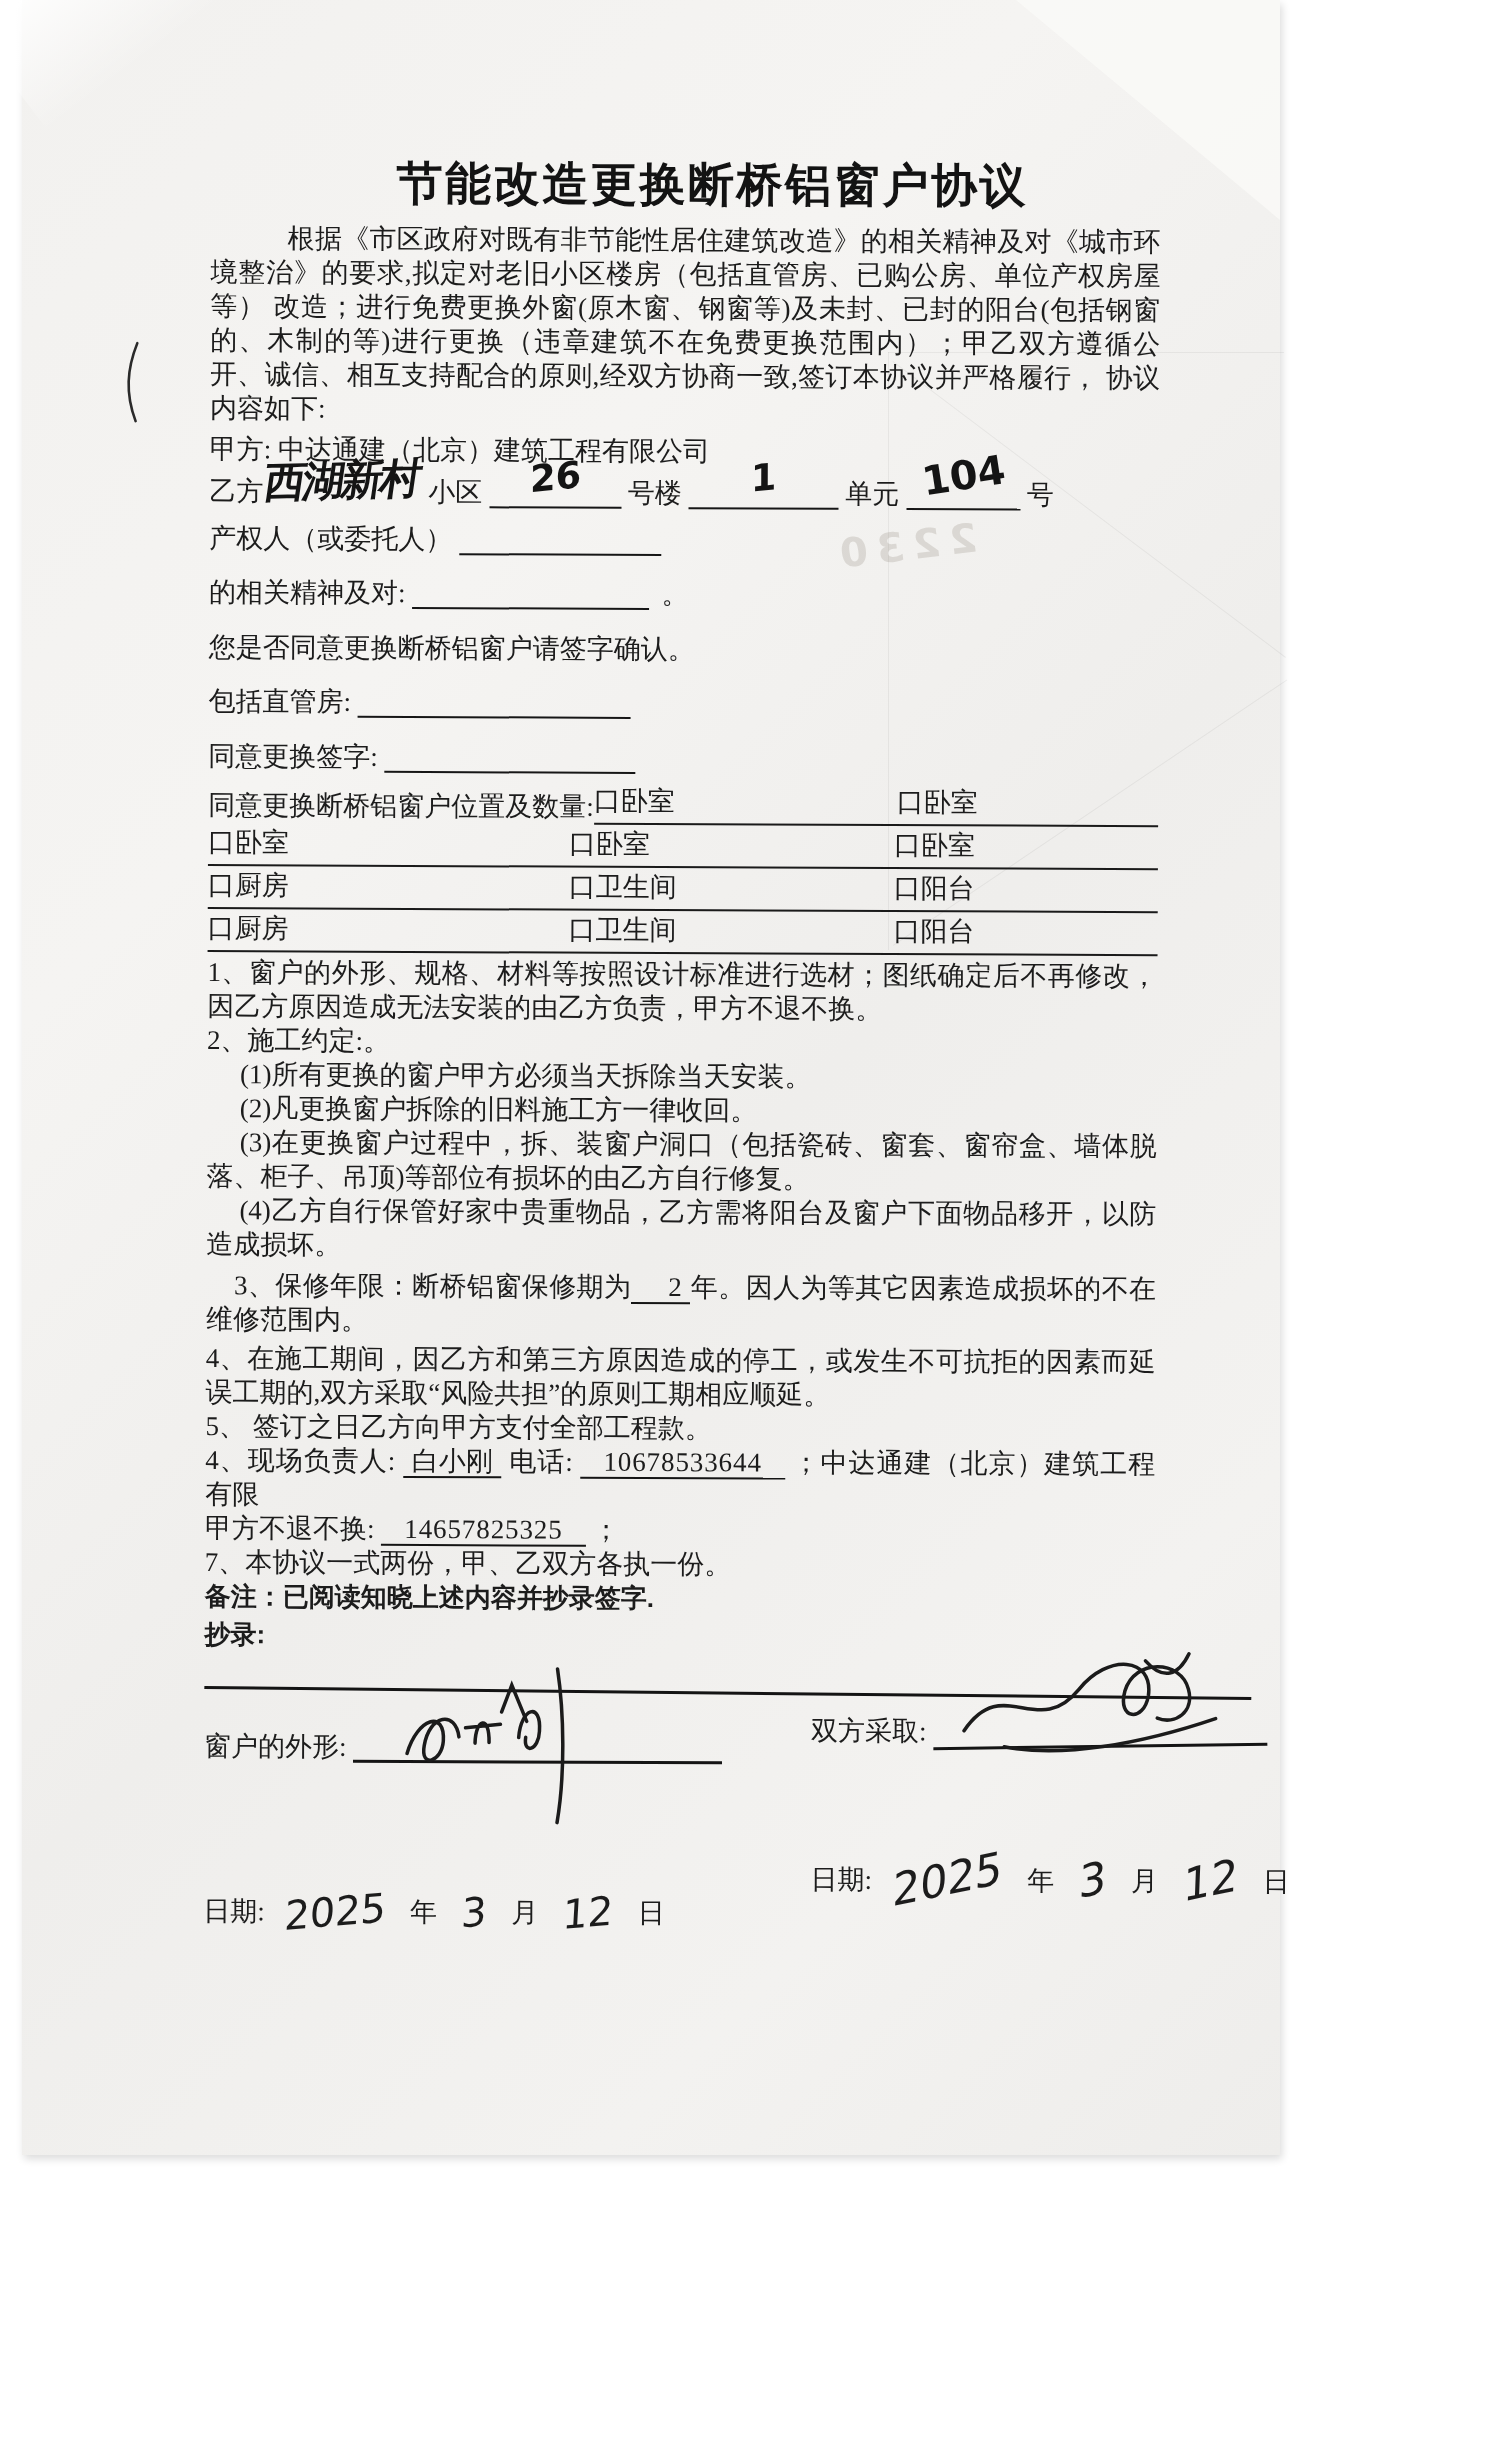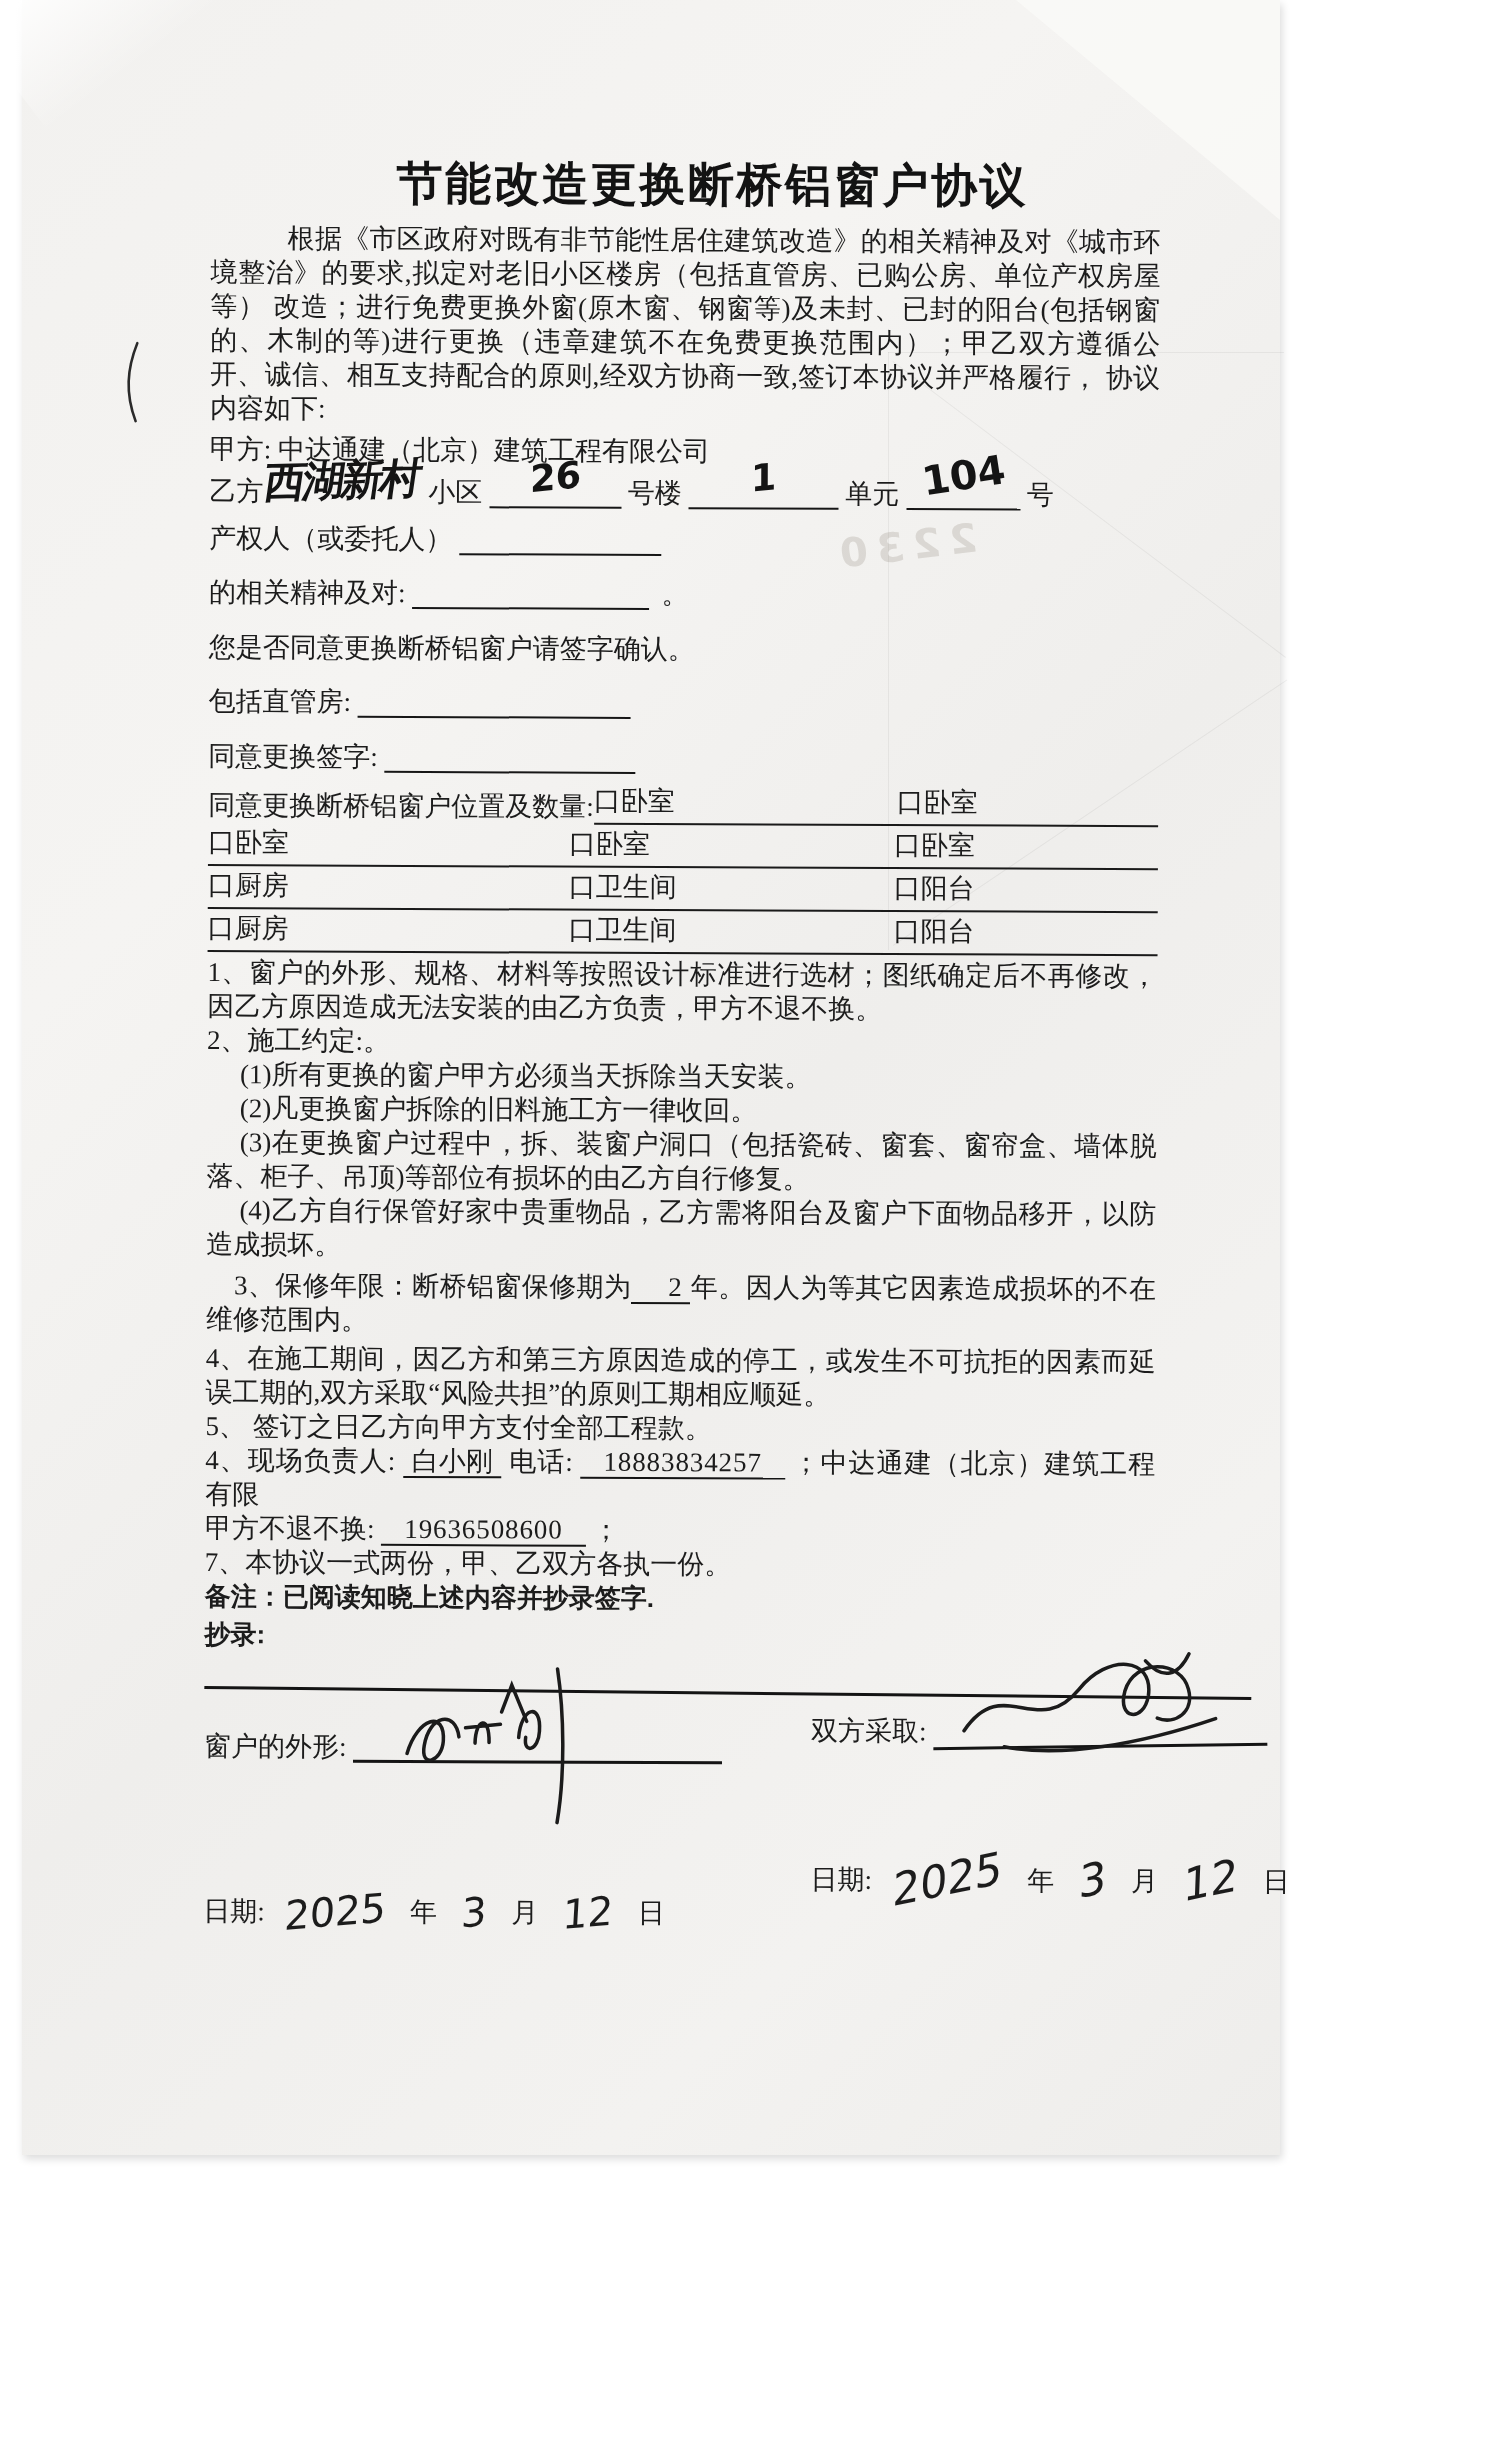--- a/index.html
+++ b/index.html
@@ -192,26 +192,26 @@
       <p class="clause sub">(4)乙方自行保管好家中贵重物品，乙方需将阳台及窗户下面物品移开，以防造成损坏。</p>
       <p class="clause c3">
         <span>3、保修年限：断桥铝窗保修期为</span><span class="uval">2</span><span>年。因人为等其它因素造成损坏的不在维修范围内。</span>
       </p>
       <p class="clause c4">4、在施工期间，因乙方和第三方原因造成的停工，或发生不可抗拒的因素而延误工期的,双方采取“风险共担”的原则工期相应顺延。</p>
       <p class="clause">5、 签订之日乙方向甲方支付全部工程款。</p>
       <p class="clause">
         <span>4、现场负责人:</span>
         <span class="uval">白小刚</span>
         <span>电话:</span>
-        <span class="uval tel">18883834257</span>
+        <span class="uval tel">10678533644</span>
         <span>；中达通建（北京）建筑工程有限</span>
       </p>
       <p class="clause">
         <span>甲方不退不换:</span>
-        <span class="uval tel">19636508600</span>
+        <span class="uval tel">14657825325</span>
         <span>；</span>
       </p>
       <p class="clause">7、本协议一式两份，甲、乙双方各执一份。</p>
       <p class="clause note">备注：已阅读知晓上述内容并抄录签字.</p>
       <p class="copy-line">
         <span class="note">抄录:</span>
         <span class="copy-blank"></span>
       </p>
     </div>
 

